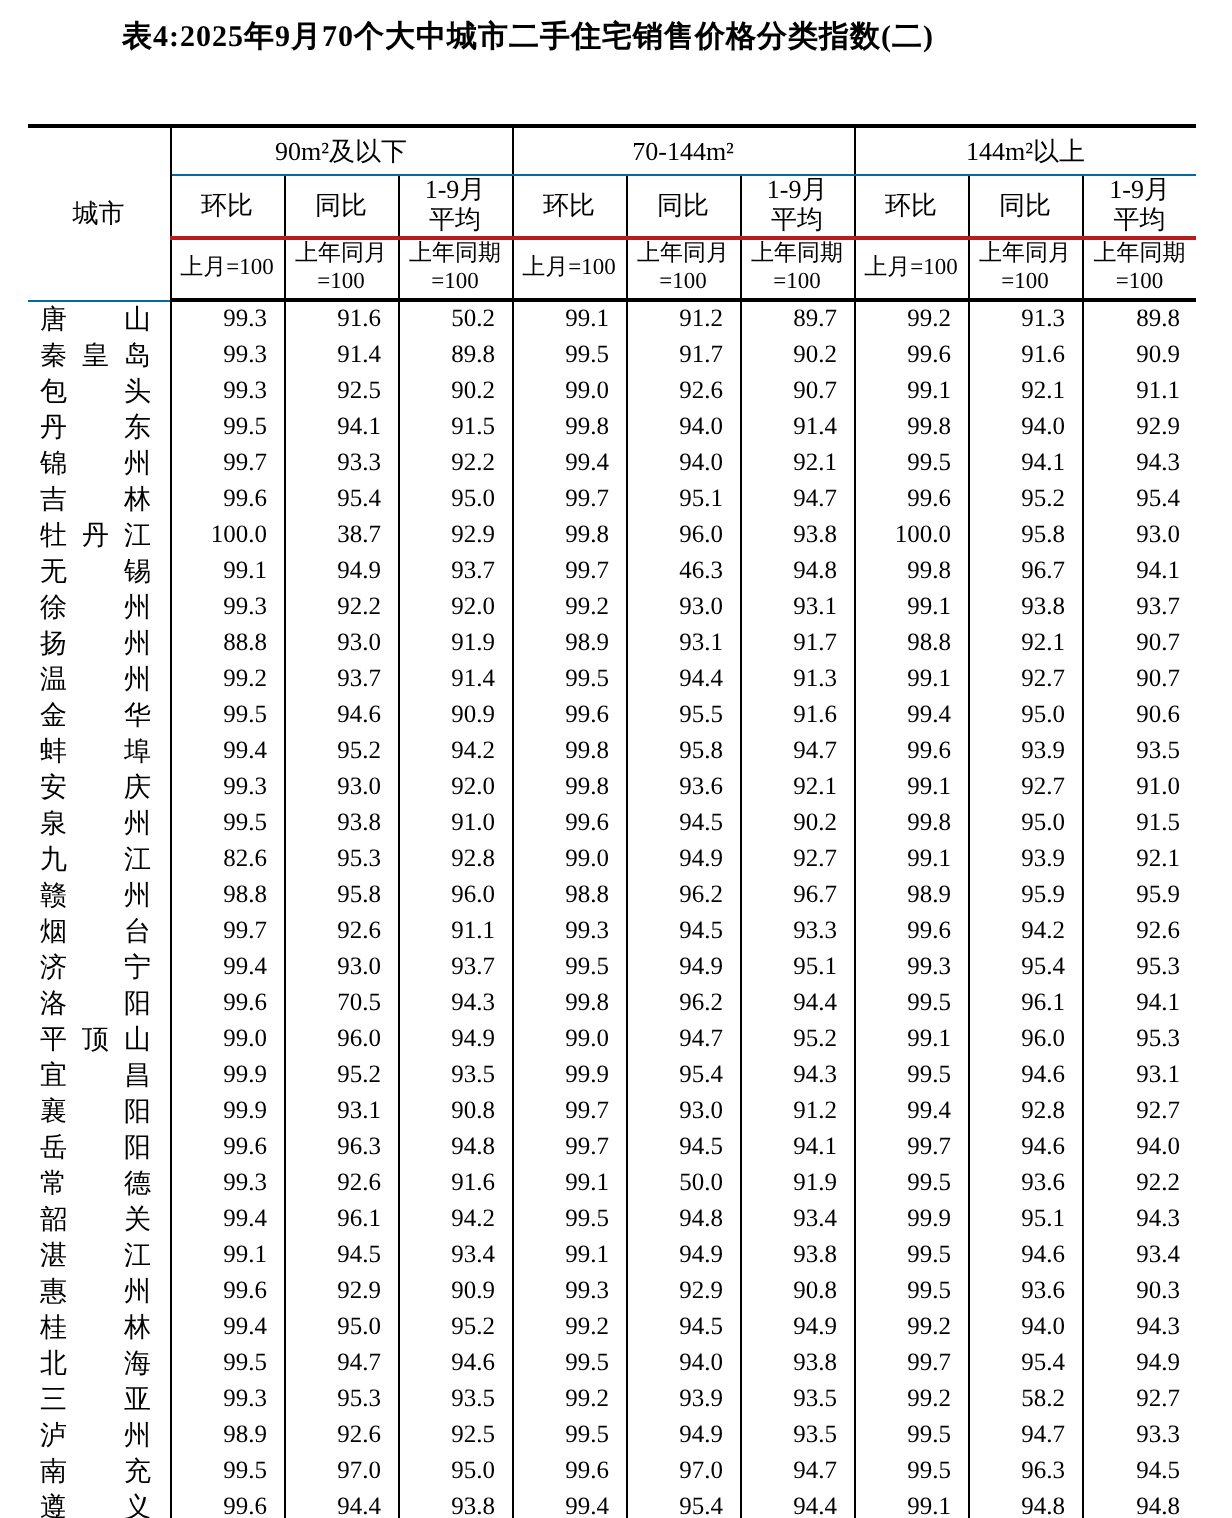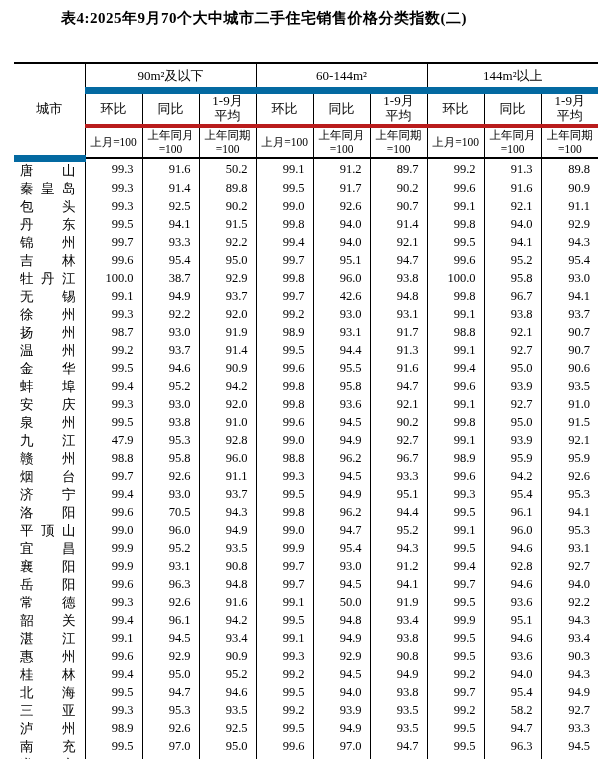--- a/index.html
+++ b/index.html
@@ -12,22 +12,22 @@
     border-collapse:collapse;table-layout:fixed;
     margin:27px 0 0 14px;width:584px;
     border-top:2px solid #000;border-bottom:2px solid #000;
   }
   col.c-city{width:71px;}
   col.c-val{width:57px;}
   th,td{padding:0;font-weight:normal;vertical-align:middle;}
   
   th.vr,td.vr{border-right:1px solid #000;}
   
-  tr.group-row th{height:23px;font-size:13px;border-bottom:7px solid #0369a1;text-align:center;}
-  tr.metric-row th{height:30px;font-size:13px;border-bottom:4px solid #b91c1c;text-align:center;line-height:1.12;}
+  tr.group-row th{height:23px;font-size:13px;border-bottom:1px solid #0369a1;text-align:center;}
+  tr.metric-row th{height:30px;font-size:13px;border-bottom:2px solid #b91c1c;text-align:center;line-height:1.12;}
   tr.base-row th{height:29px;font-size:11.5px;border-bottom:2px solid #000;text-align:center;line-height:1.15;}
   th.city-head{border-bottom:2px solid #000;font-size:13.5px;text-align:center;margin-top:25px;}
   
   tbody td{height:17px;font-size:12.5px;}
   td.num-cell{text-align:right;padding-right:8px;}
   td.city-cell{padding:0 9px 0 6px;font-size:13.5px;}
   .city-wrap{display:flex;justify-content:space-between;}
 </style>
 </head>
 <body>
@@ -44,21 +44,21 @@
       <col class="c-val">
       <col class="c-val">
     <col class="c-val">
       <col class="c-val">
       <col class="c-val">
   </colgroup>
   <thead>
     <tr class="group-row">
       <th class="city-head vr" rowspan="3">城市</th>
       <th class="vr" colspan="3">90m²及以下</th>
-      <th class="vr" colspan="3">60-144m²</th>
+      <th class="vr" colspan="3">70-144m²</th>
       <th colspan="3">144m²以上</th>
     </tr>
     <tr class="metric-row">
       <th class="vr">环比</th>
       <th class="vr">同比</th>
       <th class="vr">
           <div>1-9月</div>
           <div>平均</div>
         </th>
       <th class="vr">环比</th>
@@ -230,21 +230,21 @@
         <td class="city-cell vr">
           <div class="city-wrap">
             <span>无</span>
             <span>锡</span>
           </div>
         </td>
         <td class="num-cell vr">99.1</td>
         <td class="num-cell vr">94.9</td>
         <td class="num-cell vr">93.7</td>
         <td class="num-cell vr">99.7</td>
-        <td class="num-cell vr">42.6</td>
+        <td class="num-cell vr">46.3</td>
         <td class="num-cell vr">94.8</td>
         <td class="num-cell vr">99.8</td>
         <td class="num-cell vr">96.7</td>
         <td class="num-cell">94.1</td>
       </tr>
       <tr>
         <td class="city-cell vr">
           <div class="city-wrap">
             <span>徐</span>
             <span>州</span>
@@ -260,21 +260,21 @@
         <td class="num-cell vr">93.8</td>
         <td class="num-cell">93.7</td>
       </tr>
       <tr>
         <td class="city-cell vr">
           <div class="city-wrap">
             <span>扬</span>
             <span>州</span>
           </div>
         </td>
-        <td class="num-cell vr">98.7</td>
+        <td class="num-cell vr">88.8</td>
         <td class="num-cell vr">93.0</td>
         <td class="num-cell vr">91.9</td>
         <td class="num-cell vr">98.9</td>
         <td class="num-cell vr">93.1</td>
         <td class="num-cell vr">91.7</td>
         <td class="num-cell vr">98.8</td>
         <td class="num-cell vr">92.1</td>
         <td class="num-cell">90.7</td>
       </tr>
       <tr>
@@ -362,21 +362,21 @@
         <td class="num-cell vr">95.0</td>
         <td class="num-cell">91.5</td>
       </tr>
       <tr>
         <td class="city-cell vr">
           <div class="city-wrap">
             <span>九</span>
             <span>江</span>
           </div>
         </td>
-        <td class="num-cell vr">47.9</td>
+        <td class="num-cell vr">82.6</td>
         <td class="num-cell vr">95.3</td>
         <td class="num-cell vr">92.8</td>
         <td class="num-cell vr">99.0</td>
         <td class="num-cell vr">94.9</td>
         <td class="num-cell vr">92.7</td>
         <td class="num-cell vr">99.1</td>
         <td class="num-cell vr">93.9</td>
         <td class="num-cell">92.1</td>
       </tr>
       <tr>

